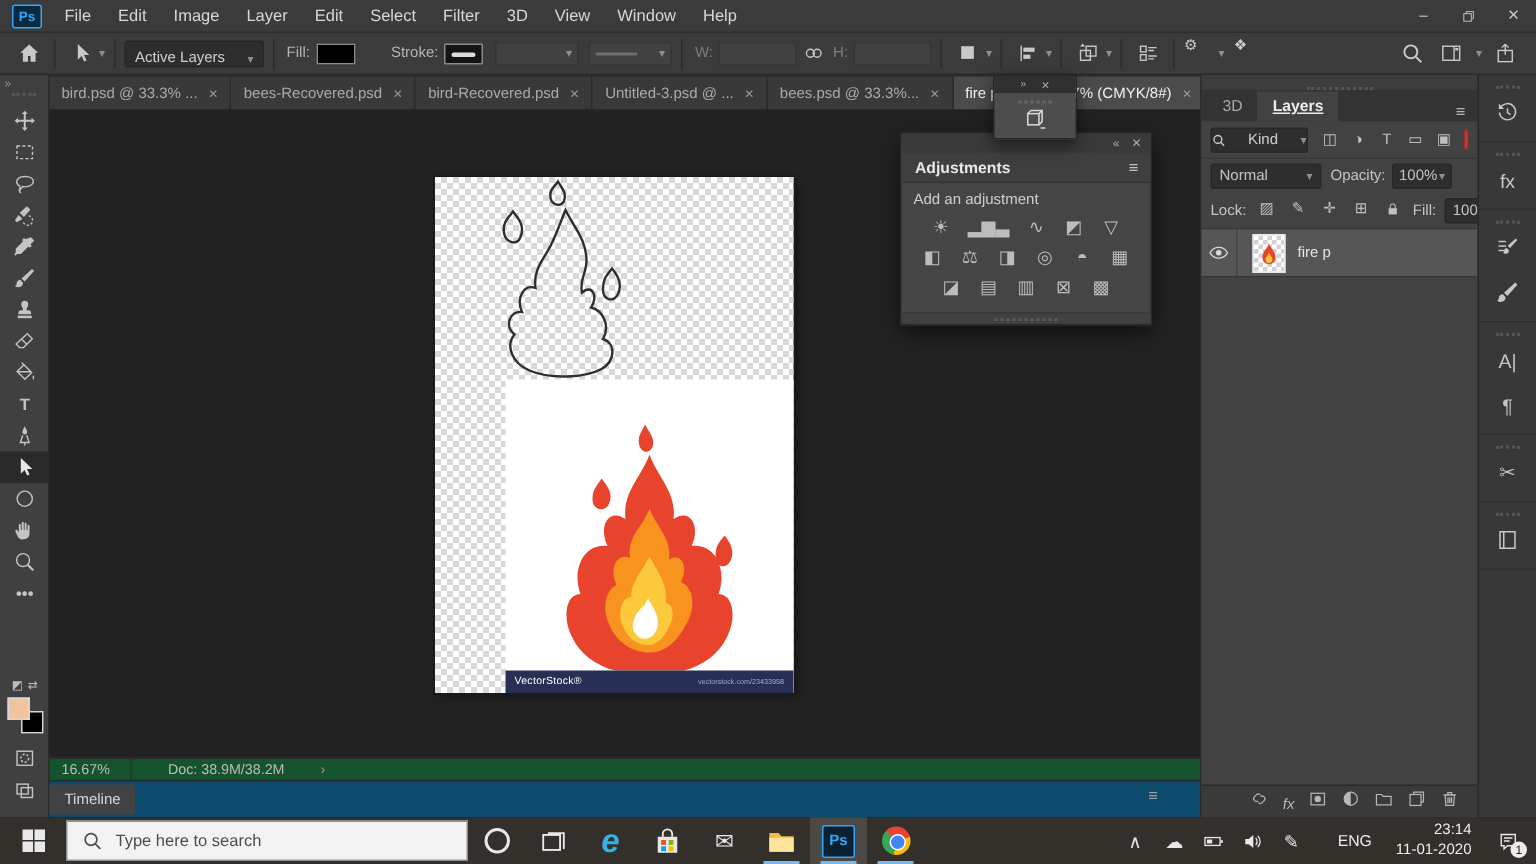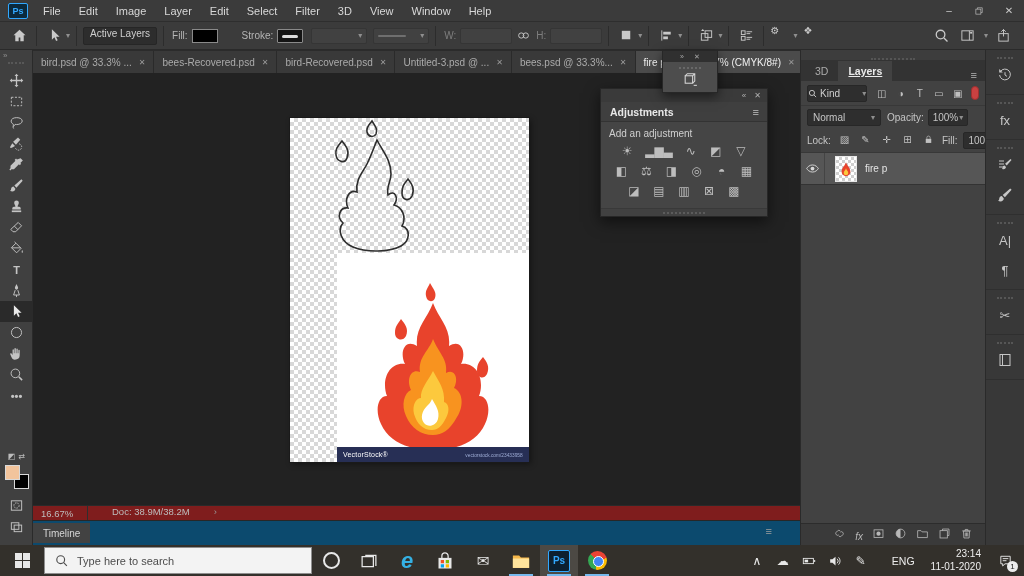--- a/index.html
+++ b/index.html
@@ -19,21 +19,21 @@
   .win-btn { width:30px; display:flex; align-items:center; justify-content:center; color:#c9c9c9; font-size:10px; }
   .win-btn svg { width:10px; height:10px; }
 
   .optionsbar { position:absolute; left:0; top:22px; right:0; height:28px; background:#3b3b3b;
     display:flex; align-items:center; color:#c9c9c9; font-size:10px; border-bottom:1px solid #2a2a2a; }
   .ob-sep { width:1px; height:20px; background:#2c2c2c; margin:0 6px; }
   .ob-icon { width:22px; height:22px; display:flex; align-items:center; justify-content:center; color:#c9c9c9; }
   .ob-icon svg { width:15px; height:15px; }
   .ob-chev { color:#8f8f8f; font-size:8px; margin-left:1px; }
   .ob-select { background:#2d2d2d; border:1px solid #262626; border-radius:2px; height:18px;
-    display:flex; align-items:flex-start; padding:0 6px; gap:14px; color:#cfcfcf;flex-direction:column; }
+    display:flex; align-items:flex-end; padding:0 6px; gap:14px; color:#cfcfcf; }
   .ob-label { color:#b5b5b5; margin:0 4px 0 2px; }
   .ob-label.dim { color:#7e7e7e; }
   .fill-swatch { width:26px; height:14px; background:#000; border:1px solid #8a8a8a; }
   .stroke-swatch { width:26px; height:14px; background:#141414; border:1px solid #8a8a8a; position:relative; border-radius:1px; }
   .stroke-swatch::after { content:''; position:absolute; left:4px; right:4px; top:5px; height:3px; background:#dcdcdc; border-radius:2px; }
   .ob-dd-disabled { width:56px; height:16px; background:#414141; border:1px solid #353535; border-radius:2px;
     display:flex; align-items:center; justify-content:space-between; padding:0 4px; color:#6f6f6f; }
   .dash-preview { width:28px; height:2px; background:#6f6f6f; border-radius:1px; }
   .ob-field { width:52px; height:16px; background:#414141; border:1px solid #353535; border-radius:2px; }
   .ob-right { margin-left:auto; display:flex; align-items:center; gap:4px; padding-right:10px; }
@@ -68,42 +68,42 @@
     box-shadow:0 0 0 1px #1a1a1a, 2px 2px 6px rgba(0,0,0,.45); }
   .sketch { position:absolute; left:15px; top:0px; width:125px; height:140px; }
   .sketch path { fill:none; stroke:var(--c-sketch-stroke,#2e2e2e); stroke-width:1.6; }
   .stock-image { position:absolute; left:47px; top:135px; width:192px; height:209px; background:#fff; }
   .stock-art { position:absolute; inset:0 0 15px 0; }
   .stock-footer { position:absolute; left:0; right:0; bottom:0; height:15px; background:var(--c-stock-footer,#272f55);
     display:flex; align-items:center; justify-content:space-between; padding:0 6px; }
   .stock-brand { color:#fff; font-size:7px; letter-spacing:.2px; }
   .stock-url { color:#9fadd6; font-size:6px; transform:scale(.8); transform-origin:right center; }
 
-  .statusbar { position:absolute; left:0; right:0; bottom:25px; height:15px; background:#7f1d1d;
-    display:flex; color:#bdbdbd; font-size:9.5px; border-top:1px solid #2a2a2a;margin-top:40px; }
+  .statusbar { position:absolute; left:0; right:0; bottom:25px; height:15px; background:#14532d;
+    display:flex; align-items:center; color:#bdbdbd; font-size:9.5px; border-top:1px solid #2a2a2a;margin-top:40px; }
   .status-zoom { padding:0 8px; border-right:1px solid #2f2f2f; height:100%; display:flex; align-items:center; min-width:55px; }
   .status-doc { padding:0 10px 0 24px; }
   .status-chev { color:#9a9a9a; margin-left:14px; }
   .timelinebar { position:absolute; left:0; right:0; bottom:0; height:25px; background:#0c4a6e; border-top:1px solid #272727; }
   .timeline-tab { position:absolute; left:0; top:2px; height:20px; background:#424242; color:#d6d6d6;
     font-size:10px; display:flex; align-items:center; padding:0 10px; }
   .timeline-menu { position:absolute; right:28px; top:4px; color:#9f9f9f; font-size:11px; }
 
   
   .dock { position:absolute; left:800px; top:50px; width:185px; bottom:0; background:#3d3d3d; border-left:1px solid #2a2a2a; }
   .dock-dots { height:9px; margin:1px 70px 0; border-bottom:2px dotted #555; }
   .dock-tabs { height:21px; display:flex; align-items:flex-end; background:#333; padding-left:4px; }
   .dock-tab { height:20px; padding:0 10px; display:flex; align-items:center; font-size:10.5px; color:#ababab; }
   .dock-tab.active { background:#424242; color:#ececec; font-weight:bold;text-decoration:underline; }
   .dock-menu { margin-left:auto; color:#b5b5b5; padding:0 8px; font-size:11px; }
   .dock-body { background:#424242; position:absolute; left:0; right:0; top:31px; bottom:22px; }
   .row { display:flex; align-items:center; padding:0 6px; color:#c5c5c5; font-size:10px; }
   .kind-row { height:24px; gap:3px; }
   .kind-select { background:#2e2e2e; border:1px solid #272727; border-radius:2px; height:17px; width:72px;
-    display:flex; align-items:center; padding:0 0; gap:3px; color:#cfcfcf; }
+    display:flex; align-items:center; padding:0 0; gap:15px; color:#cfcfcf; }
   .kind-select svg { width:9px; height:9px; }
   .f-ico { width:15px; text-align:center; color:#c0c0c0; font-size:10px; }
   .red-toggle { width:9px; height:14px; border-radius:4px; background:var(--c-filter-toggle-red,#c94141); margin-left:3px; border:1px solid #9e3030; }
   .blend-row { height:24px; gap:4px; border-top:1px solid #383838; }
   .blend-select { background:#2e2e2e; border:1px solid #272727; border-radius:2px; height:17px; width:74px;
     display:flex; align-items:center; justify-content:space-between; padding:0 5px; }
   .val-box { background:#2e2e2e; border:1px solid #272727; border-radius:2px; height:17px; min-width:40px;
     display:flex; align-items:center; justify-content:space-between; padding:0 4px; }
   .lock-row { height:24px; gap:6px; border-bottom:1px solid #383838; }
   .lock-row .f-ico svg { width:11px; height:11px; }

